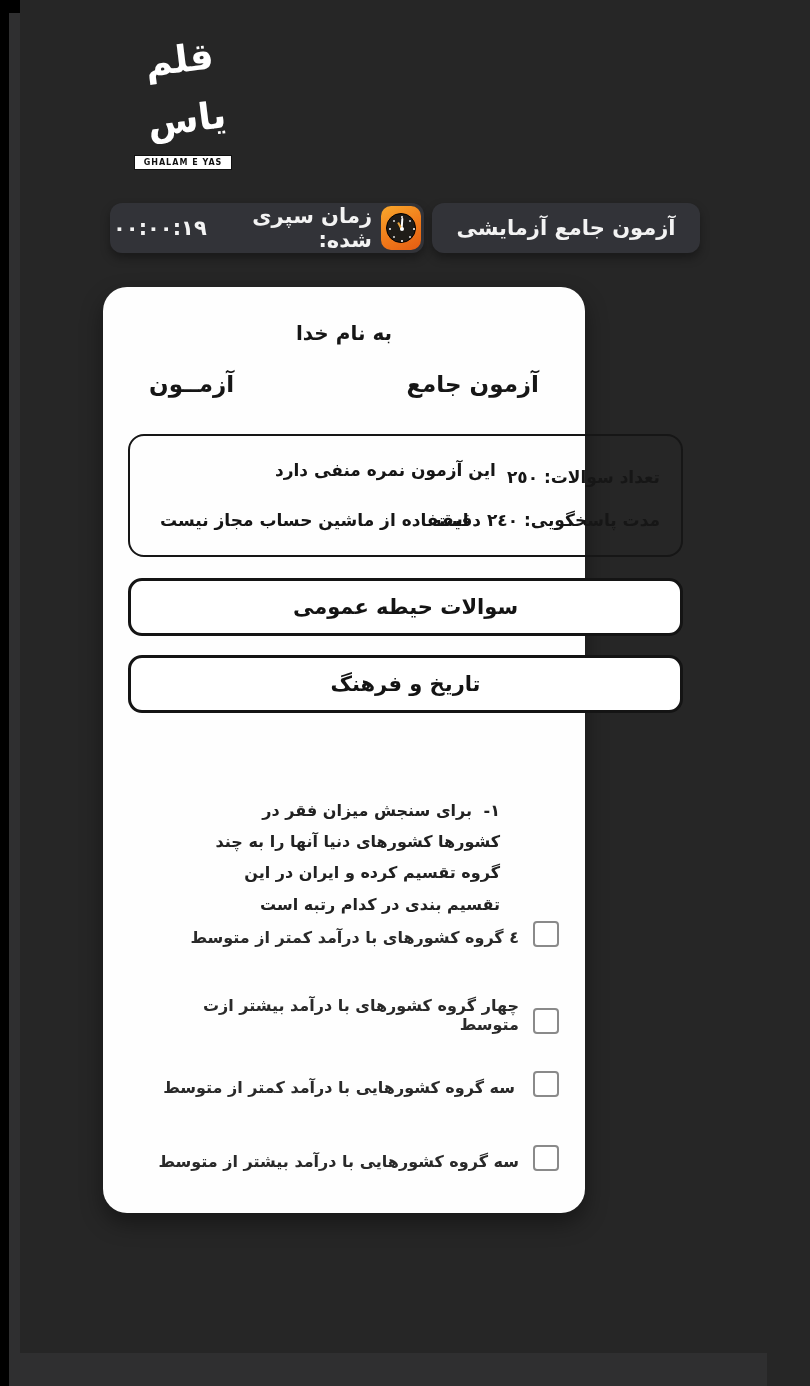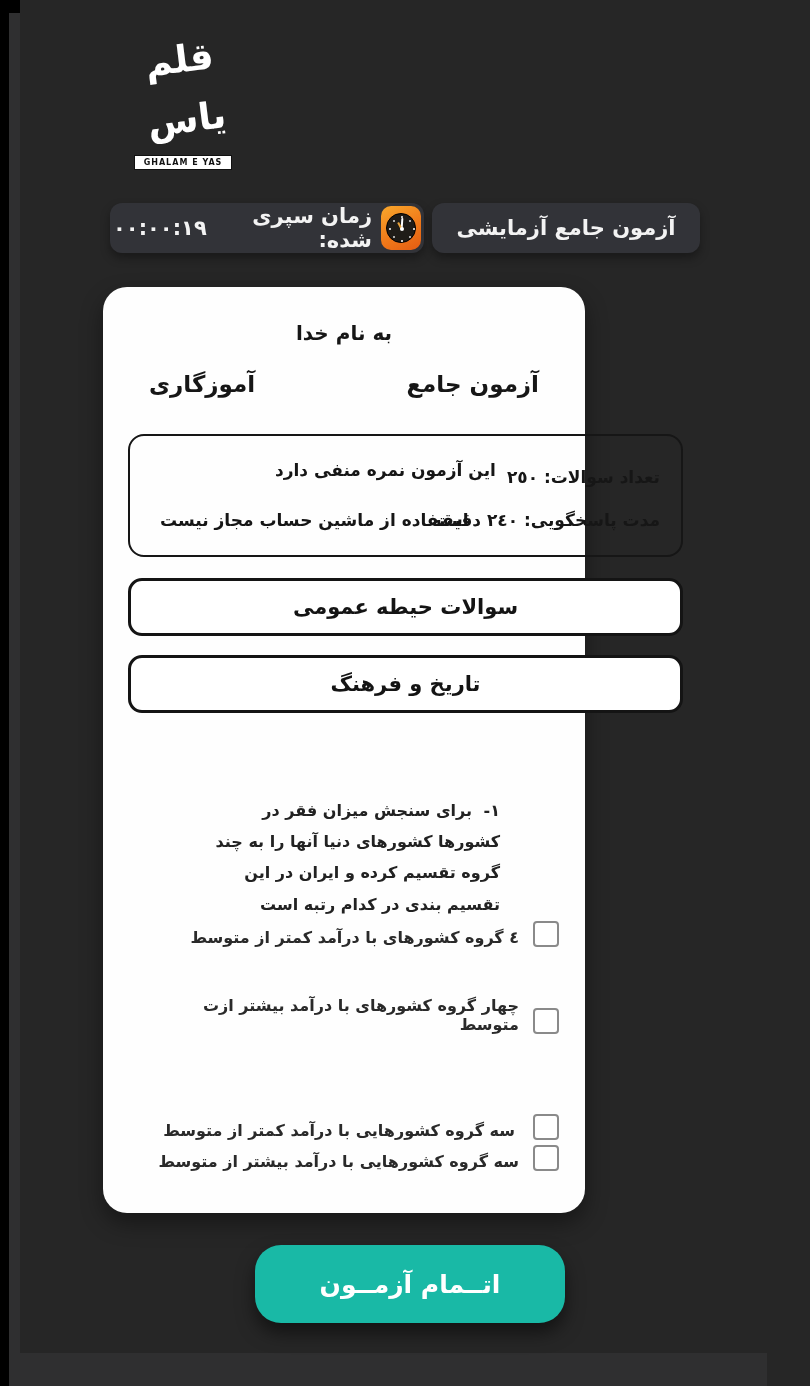--- a/index.html
+++ b/index.html
@@ -56,21 +56,21 @@
                  font-size:21px; font-weight:700; color:#141414; cursor:pointer; font-family:inherit; }
   .section-btn-1 { top:291px; }
   .section-btn-2 { top:368px; }
 
   .question { position:absolute; top:508px; right:85px; left:95px; direction:rtl; text-align:right;
               font-size:16px; font-weight:700; line-height:1.95; color:#222; }
   .question .q-number { margin-left:6px; }
 
   .option { position:absolute; right:26px; left:40px; display:flex; direction:rtl; align-items:flex-end; gap:14px;
             font-size:16px; font-weight:700; color:#2a2a2a; cursor:pointer; }
-  .option-1 { top:634px; } .option-2 { top:709px; } .option-3 { top:827px;gap:18px; } .option-4 { top:858px; }
+  .option-1 { top:634px; } .option-2 { top:709px; } .option-3 { top:784px;gap:18px; } .option-4 { top:858px; }
   .checkbox { width:26px; height:26px; border:2px solid #8a8a8a; border-radius:4px; background:#fff; flex:0 0 auto; }
 
   .finish-btn { position:absolute; left:255px; top:1245px; width:310px; height:78px; background:#19b9a6;
                 border:none; border-radius:26px; color:#fff; font-size:25px; font-weight:800;
                 box-shadow:0 10px 18px rgba(0,0,0,.5); cursor:pointer; font-family:inherit; direction:rtl; }
 </style>
 </head>
 <body>
 
 <div class="screen">
@@ -101,21 +101,21 @@
   <div class="pill pill-exam">
     <span>آزمون جامع آزمایشی</span>
   </div>
 
   <div class="card">
 
     <div class="bismillah">به نام خدا</div>
 
     <div class="title-row">
       <span>آزمون جامع</span>
-      <span>آموزگاری</span>
+      <span>آزمــون</span>
     </div>
 
     <div class="info-box">
       <span class="info-qcount">تعداد سوالات: ٢٥٠</span>
       <span class="info-negative">این آزمون نمره منفی دارد</span>
       <span class="info-duration">مدت پاسخگویی: ٢٤٠ دقیقه</span>
       <span class="info-calculator">استفاده از ماشین حساب مجاز نیست</span>
     </div>
 
     <button class="section-btn section-btn-1">
@@ -143,17 +143,14 @@
       <span class="checkbox"></span>
       <span>سه گروه کشورهایی با درآمد کمتر از متوسط</span>
     </div>
     <div class="option option-4">
       <span class="checkbox"></span>
       <span>سه گروه کشورهایی با درآمد بیشتر از متوسط</span>
     </div>
 
   </div>
 
-  <button class="finish-btn">
-    <span>اتــمام آزمــون</span>
-  </button>
 
 </div>
 
 </body></html>

